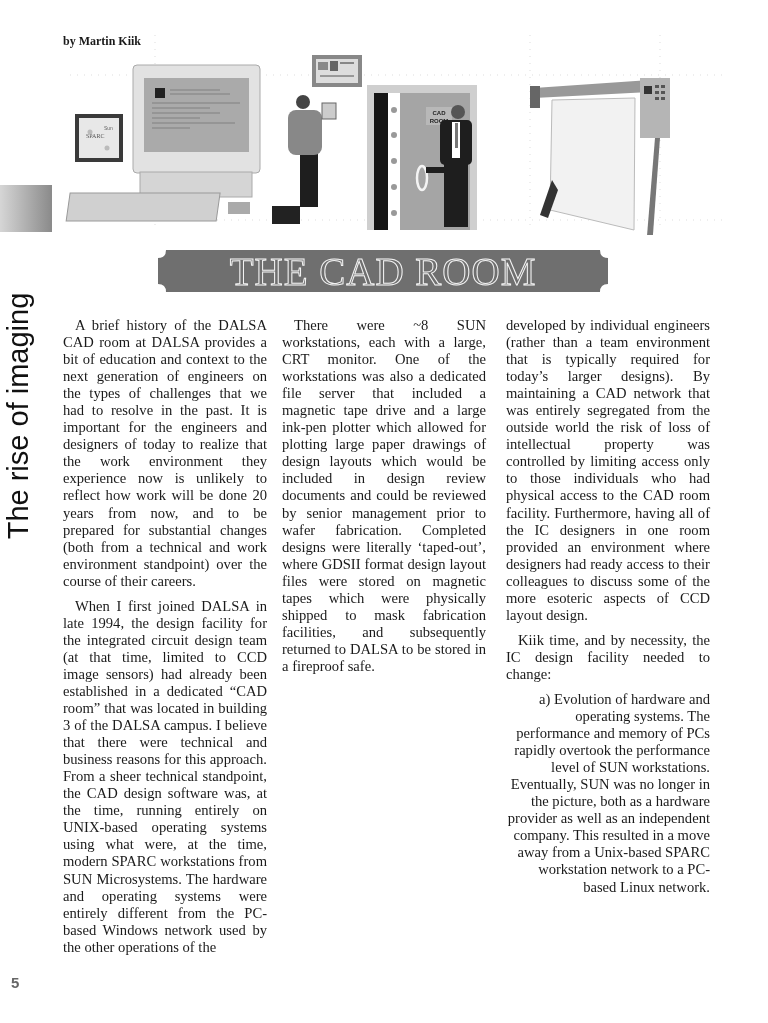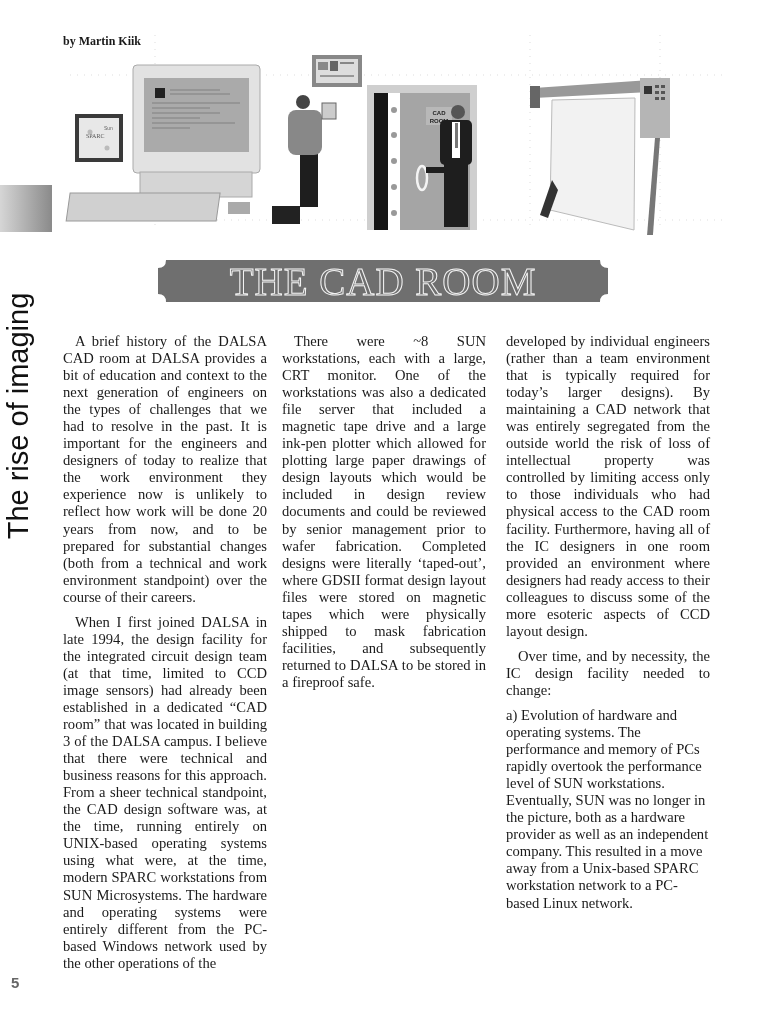--- a/index.html
+++ b/index.html
@@ -12,32 +12,32 @@
 
   
   .side-block { position:absolute; left:0; top:185px; width:52px; height:47px;
                 background:linear-gradient(to right,#d6d6d6,#8a8a8a); }
   .side-title { position:absolute; left:-132px; top:398px; width:300px; height:36px;
                 transform:rotate(-90deg); transform-origin:center center;
                 font-family:"Liberation Sans","DejaVu Sans",sans-serif; font-size:29px;
                 color:#111; white-space:nowrap; text-align:center; line-height:36px; }
 
   
-  .banner { position:absolute; left:158px; top:260px; width:450px; height:52px; }
+  .banner { position:absolute; left:158px; top:250px; width:450px; height:52px; }
   .banner svg { position:absolute; left:0; top:0; }
   .banner-text { position:absolute; left:0; top:0; width:100%; height:42px; text-align:center;
                  line-height:44px; font-family:"Liberation Serif","DejaVu Serif",serif;
                  font-size:39px; letter-spacing:1px; color:transparent;
                  -webkit-text-stroke:1px #f4f4f4; }
 
   
   .col { position:absolute; top:317px; font-size:14.6px; line-height:17.05px;
-         text-align:justify;margin-top:16px; }
+         text-align:justify; }
   .col p { margin:0 0 8px 0; text-indent:12px; }
-  .col p.noindent { text-indent:0; text-align:left; }
+  .col p.noindent { text-indent:0; text-align:right; }
   .c1 { left:63px; width:204px; }
   .c2 { left:282px; width:204px; }
   .c3 { left:506px; width:204px; }
 
   .page-num { position:absolute; left:11px; top:974px; font-family:"Liberation Sans","DejaVu Sans",sans-serif;
               font-weight:bold; font-size:15px; color:#666; }
 </style>
 </head>
 <body>
 
@@ -153,17 +153,17 @@
   <p>A brief history of the DALSA CAD room at DALSA provides a bit of education and context to the next generation of engineers on the types of challenges that we had to resolve in the past. It is important for the engineers and designers of today to realize that the work environment they experience now is unlikely to reflect how work will be done 20 years from now, and to be prepared for substantial changes (both from a technical and work environment standpoint) over the course of their careers.</p>
   <p>When I first joined DALSA in late 1994, the design facility for the integrated circuit design team (at that time, limited to CCD image sensors) had already been established in a dedicated “CAD room” that was located in building 3 of the DALSA campus.  I believe that there were technical and business reasons for this approach.  From a sheer technical standpoint, the CAD design software was, at the time, running entirely on UNIX-based operating systems using what were, at the time, modern SPARC workstations from SUN Microsystems.  The hardware and operating systems were entirely different from the PC-based Windows network used by the other operations of the</p>
 </div>
 
 <div class="col c2">
   <p>There were ~8 SUN workstations, each with a large, CRT monitor.  One of the workstations was also a dedicated file server that included a magnetic tape drive and a large ink-pen plotter which allowed for plotting large paper drawings of design layouts which would be included in design review documents and could be reviewed by senior management prior to wafer fabrication. Completed designs were literally ‘taped-out’, where GDSII format design layout files were stored on magnetic tapes which were physically shipped to mask fabrication facilities, and subsequently returned to DALSA to be stored in a fireproof safe.</p>
 </div>
 
 <div class="col c3">
   <p style="text-indent:0">developed by individual engineers (rather than a team environment that is typically required for today’s larger designs). By maintaining a CAD network that was entirely segregated from the outside world the risk of loss of intellectual property was controlled by limiting access only to those individuals who had physical access to the CAD room facility.  Furthermore, having all of the IC designers in one room provided an environment where designers had ready access to their colleagues to discuss some of the more esoteric aspects of CCD layout design.</p>
-  <p>Over time, and by necessity, the IC design facility needed to change:</p>
+  <p>Kiik time, and by necessity, the IC design facility needed to change:</p>
   <p class="noindent">a) Evolution of hardware and operating systems.  The performance and memory of PCs rapidly overtook the performance level of SUN workstations.  Eventually, SUN was no longer in the picture, both as a hardware provider as well as an independent company.  This resulted in a move away from a Unix-based SPARC workstation network to a PC-based Linux network.</p>
 </div>
 
 <div class="page-num">5</div>
 
 </body></html>

